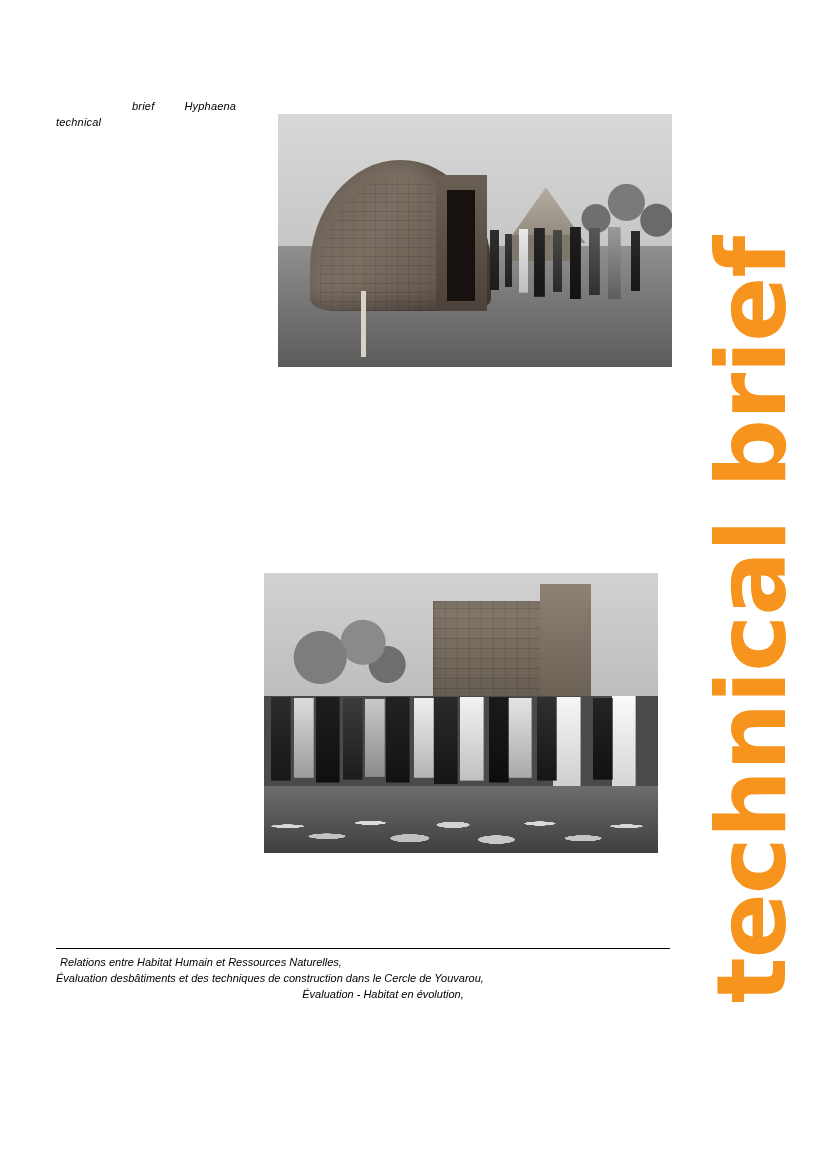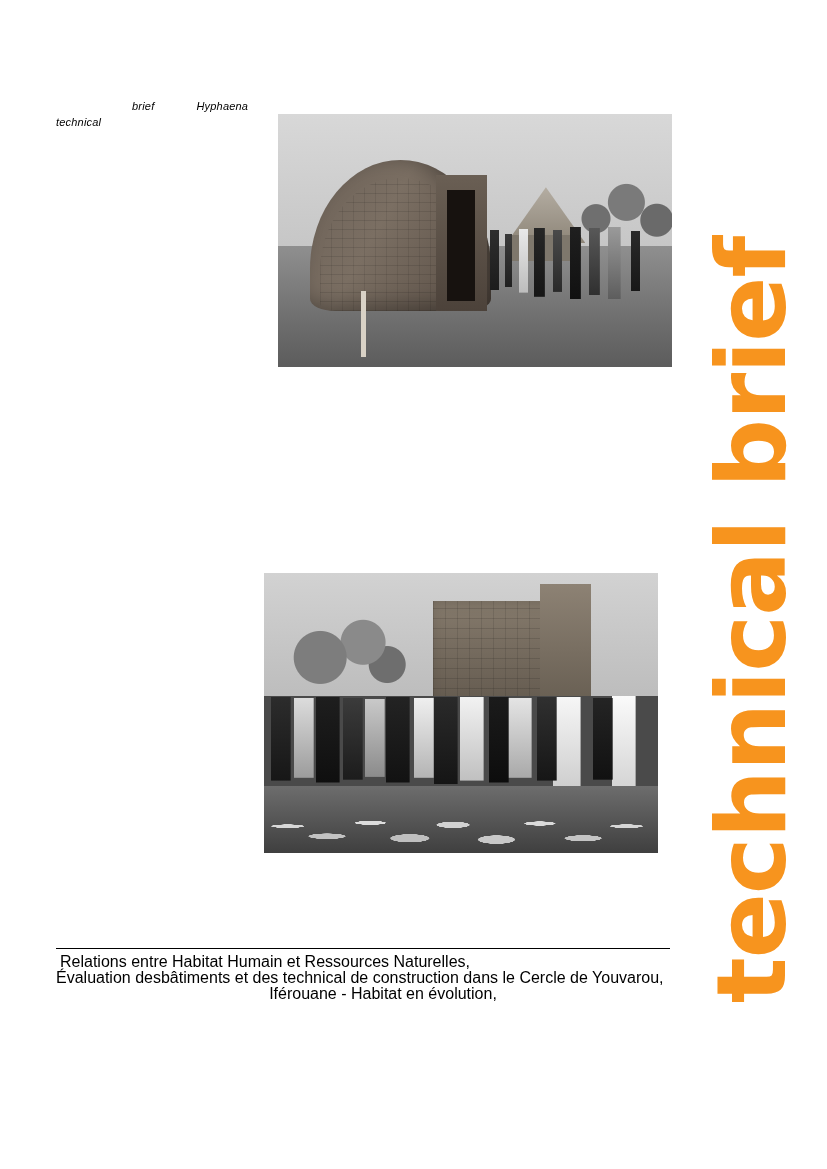--- a/index.html
+++ b/index.html
@@ -32,21 +32,21 @@
     color: #000;
     line-height: 16px;
     letter-spacing: 0.2px;
   }
   .top-note .row1 {
     display: block;
     padding-left: 76px;
   }
   .top-note .row1 .w2 {
     display: inline-block;
-    margin-left: 42px;
+    margin-left: 30px;
   }
   .top-note .row2 {
     display: block;
   }
 
   
   .photo {
     position: absolute;
     background: #8a8a8a;
     overflow: hidden;
@@ -227,21 +227,22 @@
     top: 948px;
     width: 614px;
     height: 1px;
     background: #000;
   }
   .footer-text {
     position: absolute;
     left: 56px;
     top: 954px;
     width: 614px;
-    font-size: 16px;
+    font-style: italic;
+    font-size: 11px;
     line-height: 16px;
     color: #000;
   }
   .footer-text .l1 { display: block; text-align: left; padding-left: 4px; }
   .footer-text .l2 { display: block; text-align: left; }
   .footer-text .l3 { display: block; text-align: center; padding-left: 40px; }
 
   
   .vertical-title {
     position: absolute;
@@ -295,21 +296,21 @@
     <div class="p2-tree"></div>
     <div class="p2-wall"></div>
     <div class="p2-tower"></div>
     <div class="p2-crowd"></div>
     <div class="p2-pots"></div>
   </div>
 
   <div class="footer-rule"></div>
   <div class="footer-text">
     <span class="l1">Relations entre Habitat Humain et Ressources Naturelles,</span>
-    <span class="l2">Évaluation desbâtiments et des technical de construction dans le Cercle de Youvarou,</span>
-    <span class="l3">Iférouane - Habitat en évolution,</span>
+    <span class="l2">Évaluation desbâtiments et des techniques de construction dans le Cercle de Youvarou,</span>
+    <span class="l3">Évaluation - Habitat en évolution,</span>
   </div>
 
   <div class="vertical-title">
     <span>technical brief</span>
   </div>
 
 </div>
 
 </body></html>

